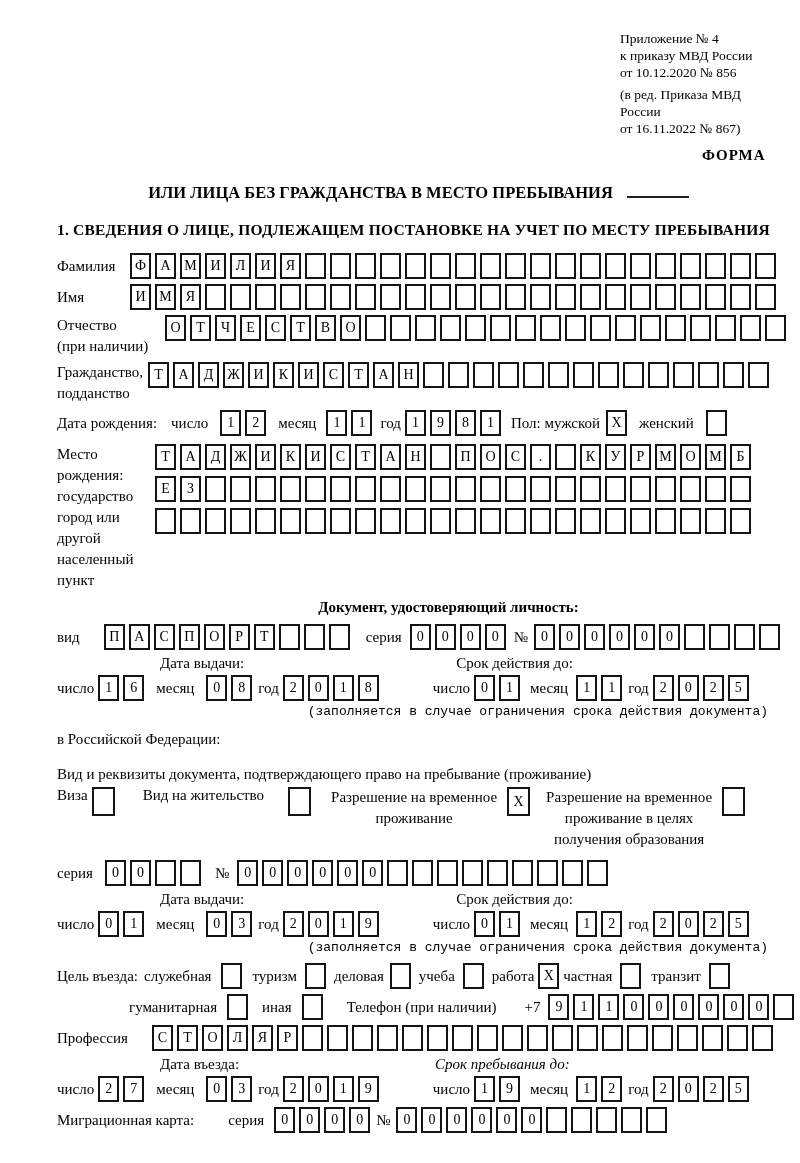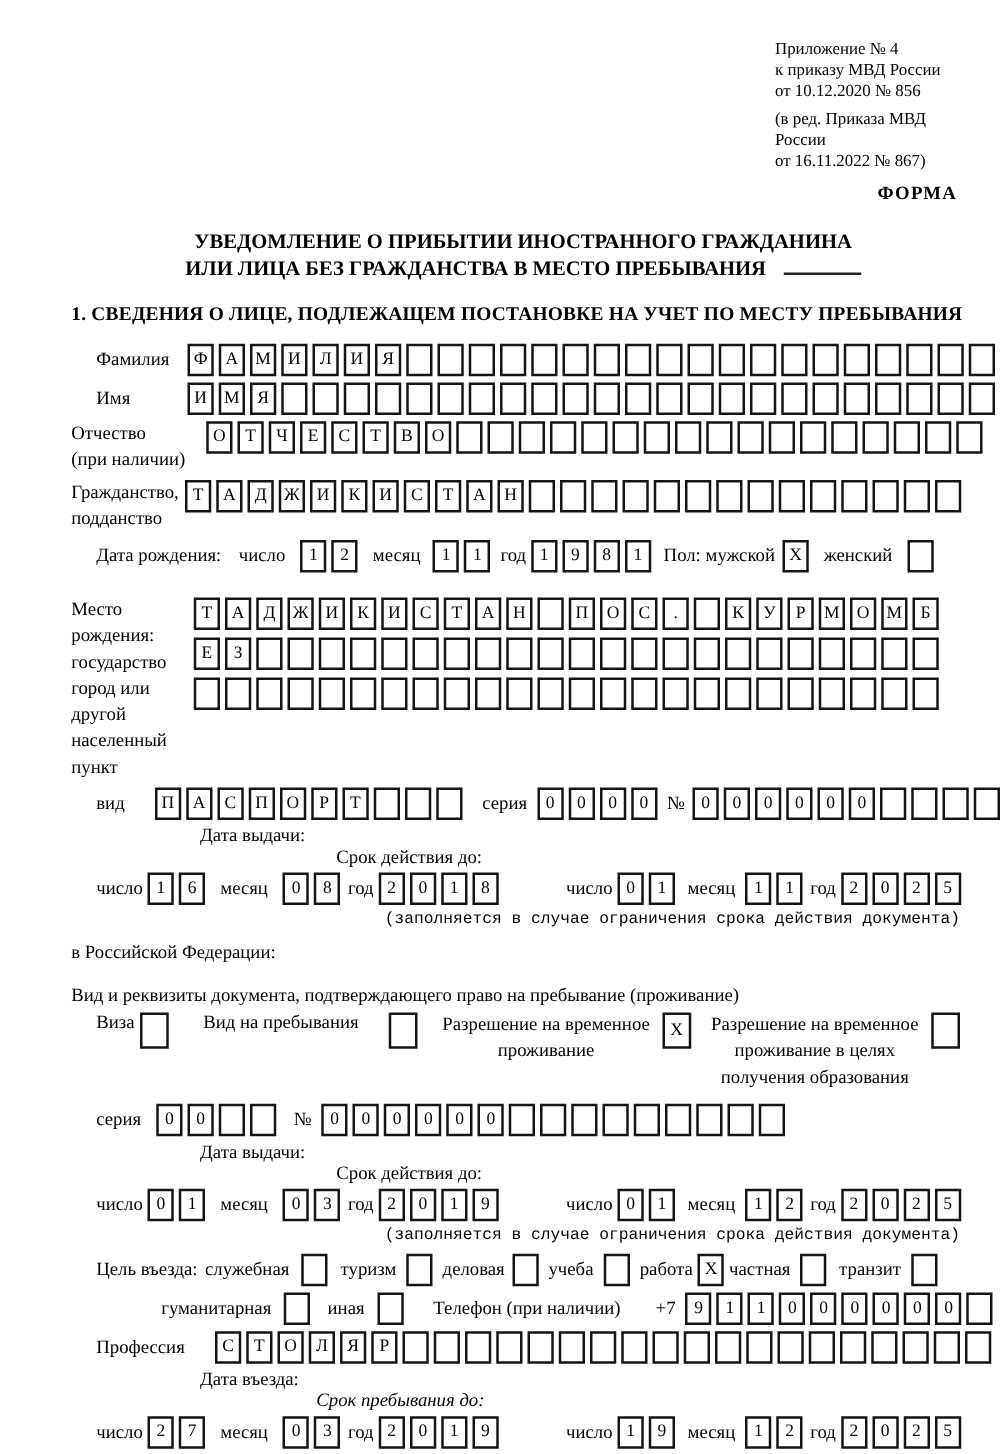--- a/index.html
+++ b/index.html
@@ -11,41 +11,41 @@
   .corner .gap{margin-top:5px;}
   .forma{margin-top:10px;margin-left:645px;font-weight:bold;font-size:15px;letter-spacing:1px;}
 
   .title{margin-top:18px;text-align:center;font-weight:bold;font-size:16.5px;line-height:22px;}
   .blank-line{display:inline-block;width:62px;border-bottom:2px solid #222;height:14px;margin-left:14px;}
   .section-heading{margin-top:17px;margin-bottom:14px;font-weight:bold;font-size:15.5px;letter-spacing:.2px;}
 
   
   .row{display:flex;align-items:center;margin-bottom:5px;flex-wrap:nowrap;}
   .row.top{align-items:flex-start;}
-  .lbl{font-size:15px;white-space:nowrap;margin-left:20px;}
+  .lbl{font-size:15px;white-space:nowrap;}
   .lbl-block{font-size:15px;line-height:21px;flex:0 0 auto;}
   .w-fam{flex:0 0 73px;}
   .w-otch{flex:0 0 108px;}
   .w-grazh{flex:0 0 91px;}
   .w-bp{flex:0 0 98px;}
   .w-prof{flex:0 0 95px;}
 
   
   .cells{display:inline-flex;gap:4px;flex:0 0 auto;}
   .cell{display:inline-block;width:17px;height:22px;border:2px solid #141414;text-align:center;
         font-size:14px;line-height:22px;font-family:"Liberation Serif",serif;}
   .cb .cell{width:19px;height:25px;line-height:25px;}
   .cell-stack .cells{margin-bottom:6px;display:flex;}
 
   .ml4{margin-left:4px;} .ml6{margin-left:6px;} .ml8{margin-left:8px;} .ml10{margin-left:10px;}
   .ml12{margin-left:12px;} .ml14{margin-left:14px;} .ml16{margin-left:16px;} .ml20{margin-left:20px;}
   .ml24{margin-left:24px;} .ml28{margin-left:28px;} .ml34{margin-left:34px;} .ml54{margin-left:54px;}
 
   .doc-heading{text-align:center;font-weight:bold;font-size:15px;margin:8px 0 8px 60px;}
-  .date-caps{display:flex;font-size:15px;margin-bottom:3px;flex-direction:column;}
+  .date-caps{display:flex;font-size:15px;margin-bottom:3px;}
   .cap1{margin-left:103px;}
   .cap2{margin-left:212px;}
   .cap2b{margin-left:196px;font-style:italic;}
   .note{font-size:13px;text-align:right;padding-right:12px;margin:-2px 0 8px 0;font-family:Liberation Mono, monospace;}
   .para{font-size:15px;line-height:25px;}
   .optlines{font-size:15px;line-height:21px;text-align:center;}
   .mb10{margin-bottom:10px;}
 </style>
 </head>
 <body>
@@ -56,21 +56,20 @@
     <div>Приложение № 4</div>
     <div>к приказу МВД России</div>
     <div>от 10.12.2020 № 856</div>
     <div class="gap">(в ред. Приказа МВД России</div>
     <div>от 16.11.2022 № 867)</div>
   </div>
 
   <div class="forma">ФОРМА</div>
 
   <div class="title">
-    <div>УВЕДОМЛЕНИЕ О ПРИБЫТИИ ИНОСТРАННОГО ГРАЖДАНИНА</div>
     <div>
       <span>ИЛИ ЛИЦА БЕЗ ГРАЖДАНСТВА В МЕСТО ПРЕБЫВАНИЯ</span><span class="blank-line"></span>
     </div>
   </div>
 
   <div class="section-heading">1. СВЕДЕНИЯ О ЛИЦЕ, ПОДЛЕЖАЩЕМ ПОСТАНОВКЕ НА УЧЕТ ПО МЕСТУ ПРЕБЫВАНИЯ</div>
 
   <div class="row">
     <span class="lbl w-fam">Фамилия</span>
     <span class="cells">
@@ -225,21 +224,21 @@
     <span class="lbl ml10">Пол: мужской</span>
     <span class="cells ml6">
         <span class="cell">X</span>
       </span>
     <span class="lbl ml12">женский</span>
     <span class="cells ml12">
         <span class="cell"></span>
       </span>
   </div>
 
-  <div class="row top" style="margin-top:20px;">
+  <div class="row top" style="margin-top:8px;">
     <div class="lbl-block w-bp">
       <div>Место рождения:</div>
       <div>государство</div>
       <div>город или другой</div>
       <div>населенный пункт</div>
     </div>
     <div class="cell-stack">
       <div class="cells">
           <span class="cell">Т</span>
           <span class="cell">А</span>
@@ -314,20 +313,21 @@
           <span class="cell"></span>
           <span class="cell"></span>
           <span class="cell"></span>
           <span class="cell"></span>
           <span class="cell"></span>
           <span class="cell"></span>
         </div>
     </div>
   </div>
 
+  <div class="doc-heading">Документ, удостоверяющий личность:</div>
 
   <div class="row">
     <span class="lbl">вид</span>
     <span class="cells ml24">
         <span class="cell">П</span>
         <span class="cell">А</span>
         <span class="cell">С</span>
         <span class="cell">П</span>
         <span class="cell">О</span>
         <span class="cell">Р</span>
@@ -401,21 +401,21 @@
   <div class="note">(заполняется в случае ограничения срока действия документа)</div>
 
   <div class="para mb10">в Российской Федерации:</div>
   <div class="para">Вид и реквизиты документа, подтверждающего право на пребывание (проживание)</div>
 
   <div class="row top mb10">
     <span class="lbl">Виза</span>
     <span class="cells cb ml4">
         <span class="cell"></span>
       </span>
-    <span class="lbl ml28">Вид на пребывания</span>
+    <span class="lbl ml28">Вид на жительство</span>
     <span class="cells cb ml24">
         <span class="cell"></span>
       </span>
     <div class="optlines ml20">
       <div>Разрешение на временное</div>
       <div>проживание</div>
     </div>
     <span class="cells cb ml10">
         <span class="cell">X</span>
       </span>

